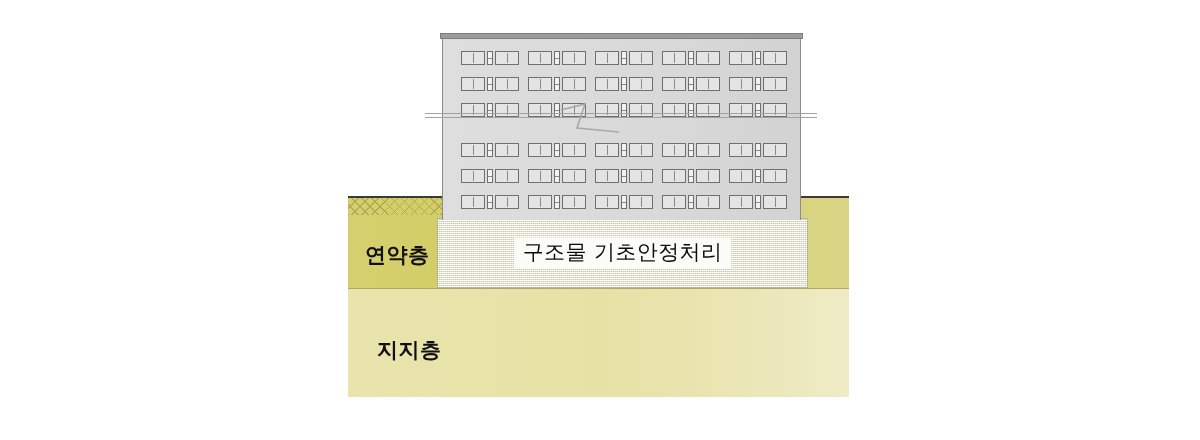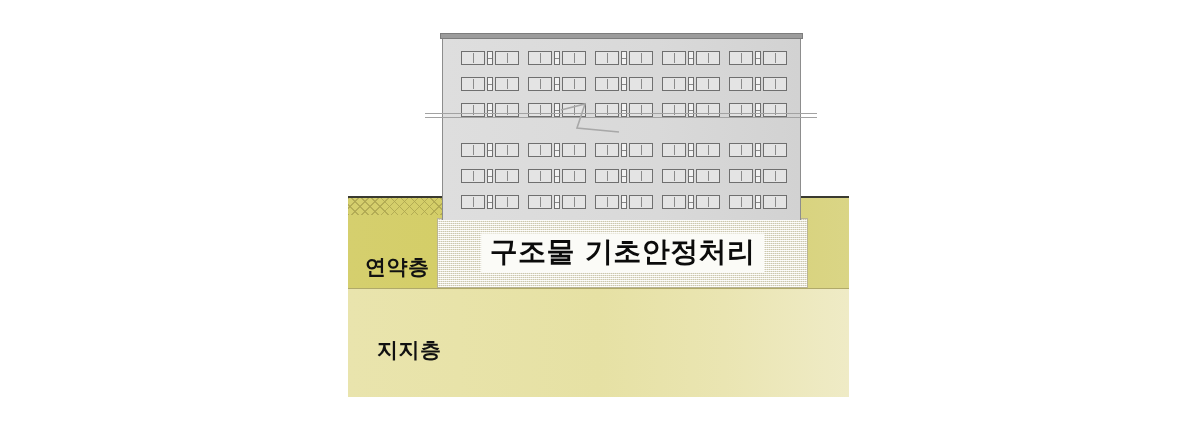--- a/index.html
+++ b/index.html
@@ -66,21 +66,21 @@
   
   .soil-label {
     position: absolute;
     color: #111111;
     font-weight: bold;
     font-size: 21px;
     letter-spacing: 0.5px;
     white-space: nowrap;
     line-height: 1;
   }
-  #label-weak  { left: 365px; top: 257px; }
+  #label-weak  { left: 365px; top: 245px; }
   #label-bear  { left: 377px; top: 340px; }
 
   
   .foundation {
     position: absolute;
     left: 437px;
     top: 218px;
     width: 371px;
     height: 70px;
     background-color: #e9e6d4;
@@ -91,22 +91,22 @@
     box-sizing: border-box;
   }
   .foundation-label {
     position: absolute;
     left: 50%;
     top: 50%;
     transform: translate(-50%, -50%);
     background: #fbfbf7;
     padding: 3px 9px 4px 9px;
     color: #0b0b0b;
-    font-weight: bold;
-    font-size: 28px;
+    font-weight: normal;
+    font-size: 21px;
     letter-spacing: 0.4px;
     white-space: nowrap;
     line-height: 1.15;
   }
 
   
   .building {
     position: absolute;
     left: 440px;
     top: 33px;

